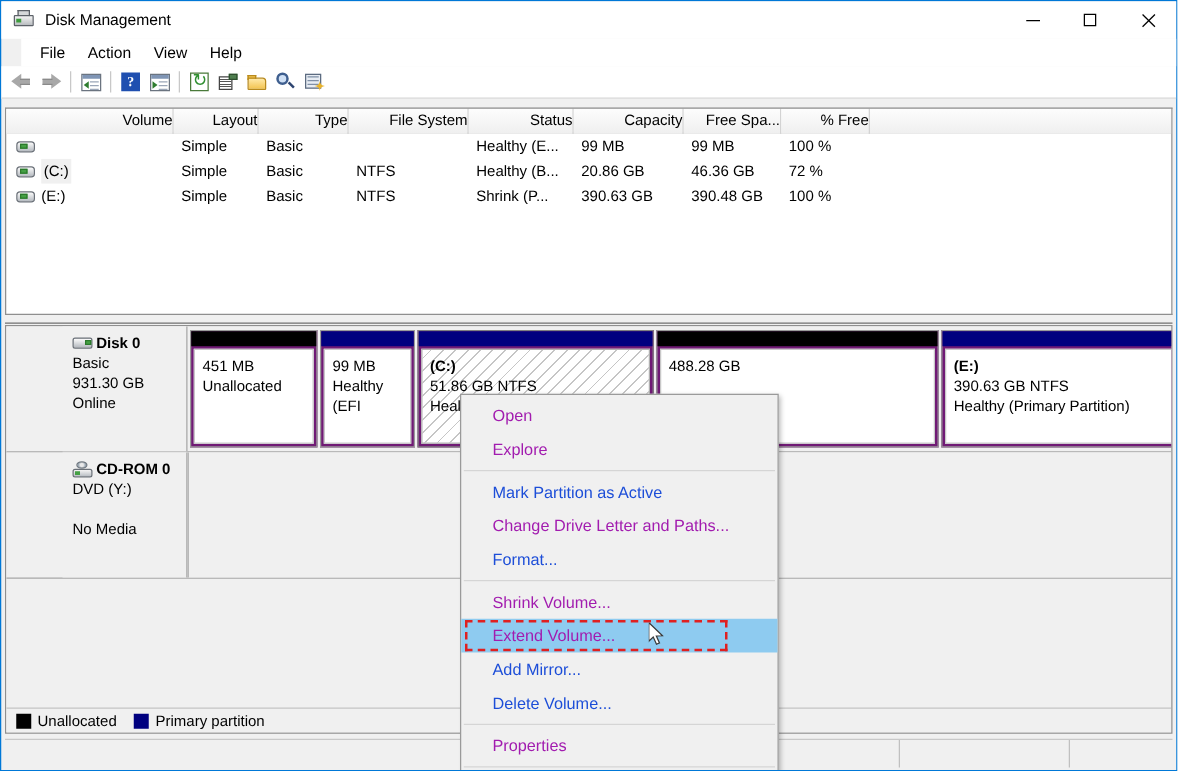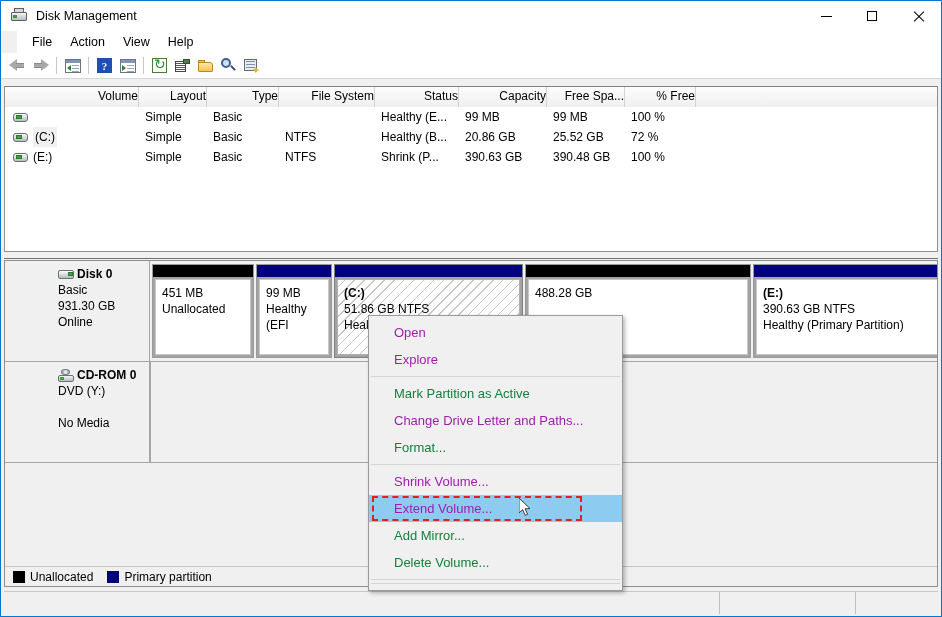--- a/index.html
+++ b/index.html
@@ -333,21 +333,21 @@
   .parts {
     flex: 1; display: flex; align-items: stretch;
     padding: 3px 2px 3px 2px;
     position: relative;
   }
   .part {
     position: relative;
     display: flex; flex-direction: column;
     margin-right: 2px;
     border: 1px solid #9a9a9a;
-    background: #a3a3a3;
+    background: #701a75;
   }
   .part:last-child { margin-right: 0; }
   .part .bar { height: 12px; width: 100%; flex: none; }
   .part .bar.unalloc { background: #000000; }
   .part .bar.primary { background: #00007f; }
   .part .body {
     flex: 1;
     border: 1px solid #c8c8c8;
     margin: 2px;
     padding: 5px 4px 0 6px;
@@ -419,21 +419,21 @@
   }
   .ctx-item {
     height: 27px; line-height: 27px;
     padding-left: 25px;
     font-size: 13px;
     color: #a21caf;
     white-space: nowrap;
     cursor: default;
     position: relative;
   }
-  .ctx-item.disabled { color: #15803d; }
+  .ctx-item.disabled { color: #1d4ed8; }
   .ctx-item.highlight { background: #8ecbf0; }
   .ctx-sep {
     height: 1px; background: #d5d5d5; margin: 3px 2px 3px 2px;
   }
   .ctx-marker {
     position: absolute;
     left: 3px; top: 1px;
     width: 210px; height: 25px;
     border: 2px dashed #e02020;
     pointer-events: none;
@@ -572,21 +572,21 @@
             <span class="b"></span>
             <span class="g"></span>
           </span>
         <span class="vol-label sel">(C:)</span>
       </div>
       <div class="lv-td" style="width:68px">Simple</div>
       <div class="lv-td" style="width:72px">Basic</div>
       <div class="lv-td" style="width:96px">NTFS</div>
       <div class="lv-td" style="width:84px">Healthy (B...</div>
       <div class="lv-td" style="width:88px">20.86 GB</div>
-      <div class="lv-td" style="width:78px">25.52 GB</div>
+      <div class="lv-td" style="width:78px">46.36 GB</div>
       <div class="lv-td" style="width:71px">72 %</div>
     </div>
 
     <div class="lv-row">
       <div class="lv-td vol-cell" style="width:134px">
         <span class="mini-drv">
             <span class="b"></span>
             <span class="g"></span>
           </span>
         <span class="vol-label">(E:)</span>
@@ -711,17 +711,18 @@
     <div class="ctx-item highlight">
       <span>Extend Volume...</span>
       <span class="ctx-marker"></span>
       <svg class="cursor-arrow" viewBox="0 0 12 19">
         <polygon points="0,0 0,15 3.6,11.6 6.2,17.4 8.6,16.3 6.1,10.8 11,10.6" fill="#ffffff" stroke="#3a3a3a" stroke-width="1"></polygon>
       </svg>
     </div>
     <div class="ctx-item disabled">Add Mirror...</div>
     <div class="ctx-item disabled">Delete Volume...</div>
     <div class="ctx-sep"></div>
+    <div class="ctx-item">Properties</div>
     <div class="ctx-sep"></div>
 
   </div>
 
 </div>
 
 </body></html>

